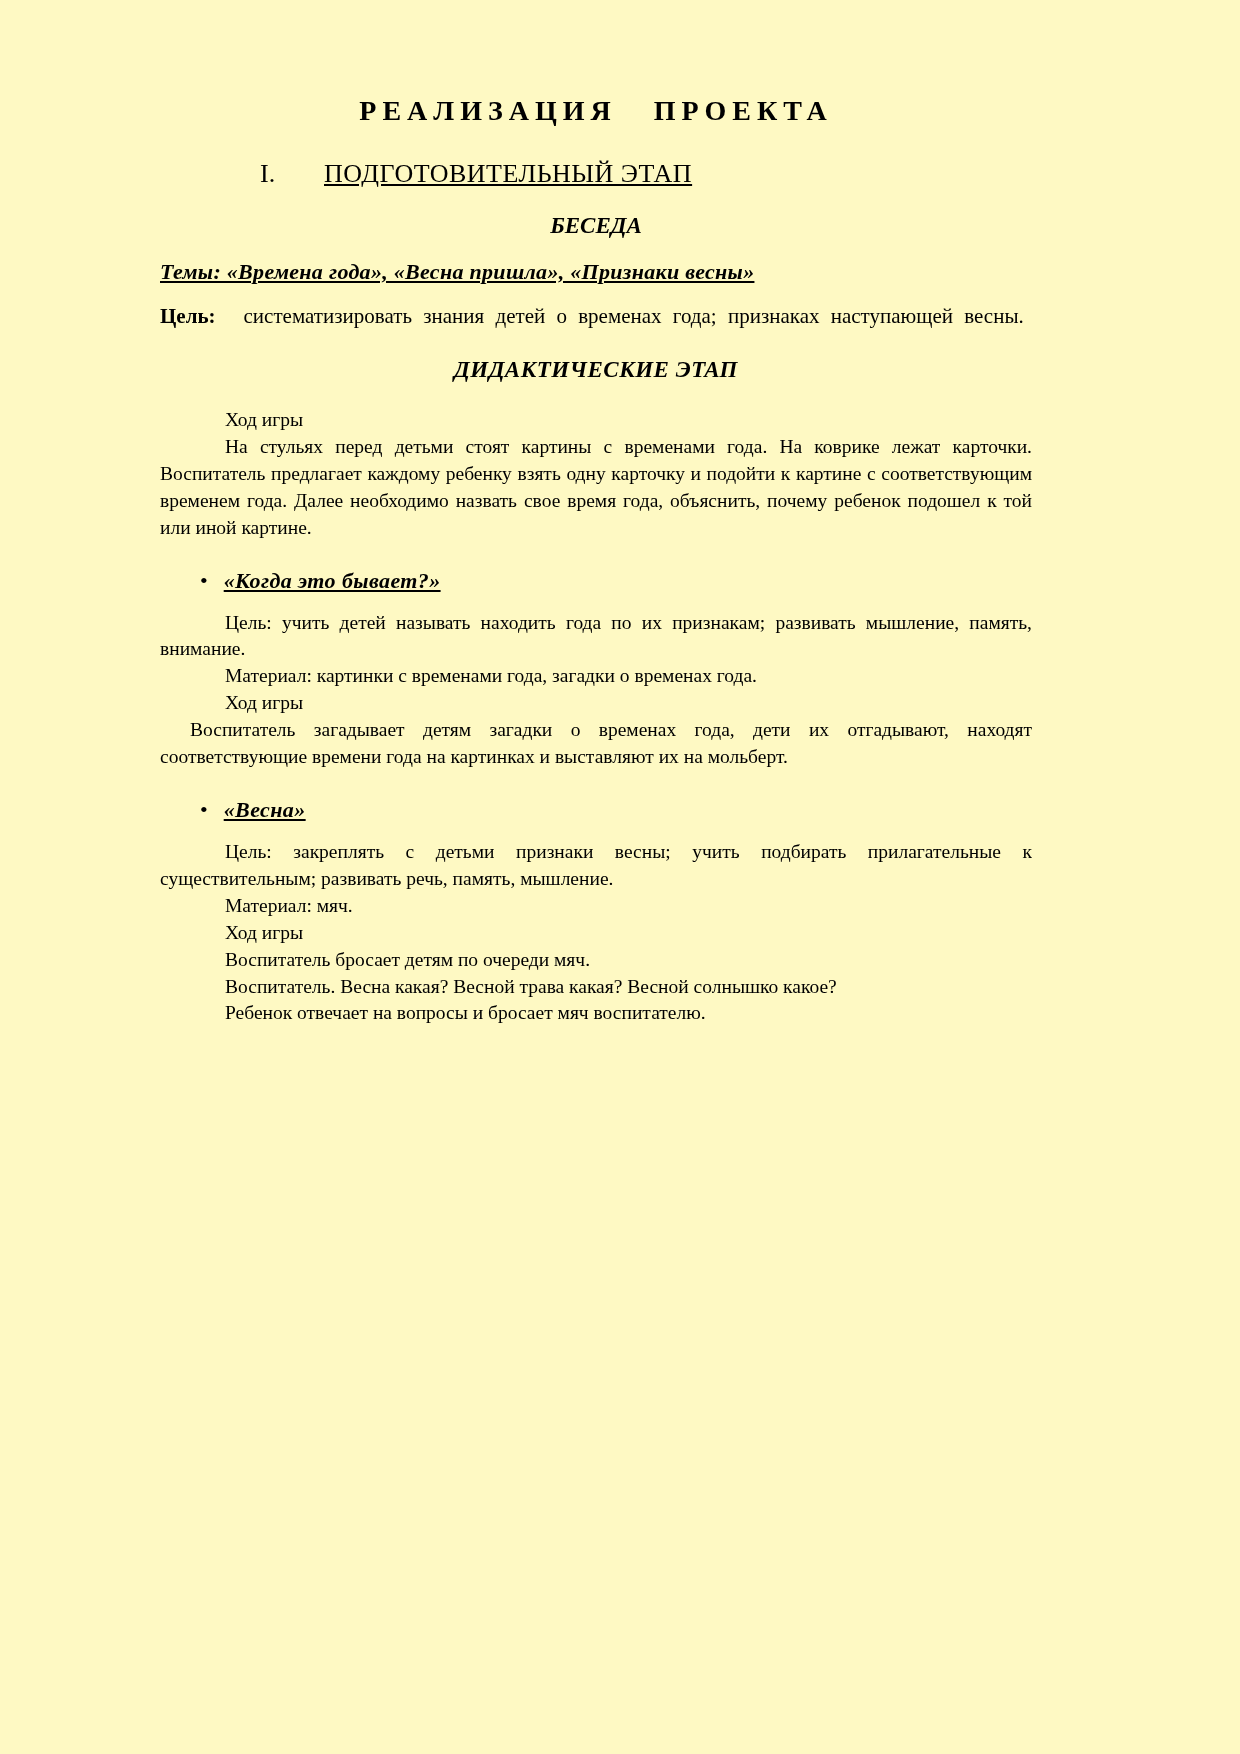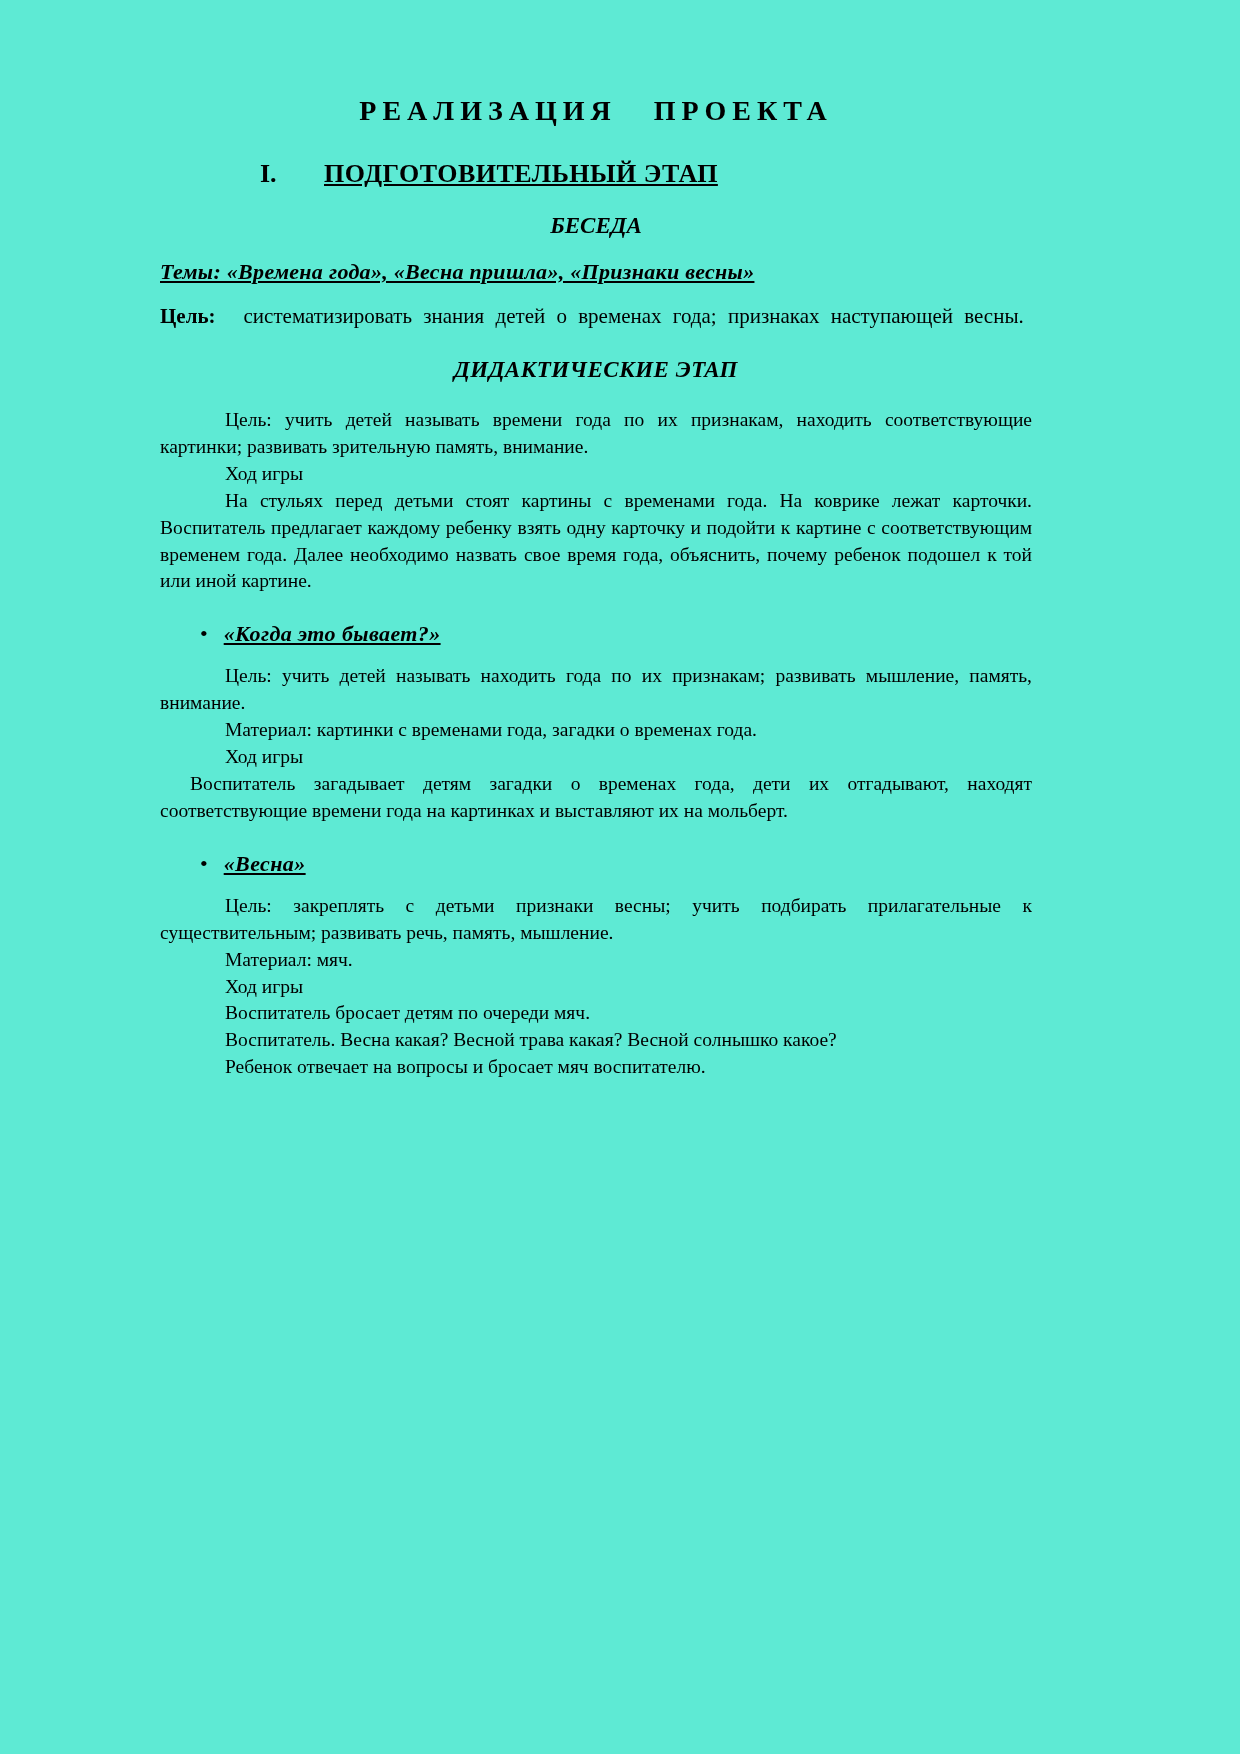--- a/index.html
+++ b/index.html
@@ -5,38 +5,38 @@
   html, body {
     margin: 0;
     padding: 0;
     background: #ffffff;
   }
   .page {
     width: 1240px;
     height: 1754px;
     box-sizing: border-box;
     padding: 95px 208px 40px 160px;
-    background: #5eead4;
+    background: #fef9c3;
     color: #000000;
     font-family: "Liberation Serif", "DejaVu Serif", serif;
     overflow: hidden;
   }
 
   .main-title {
     text-align: center;
     font-size: 28px;
     font-weight: bold;
     letter-spacing: 6px;
     word-spacing: 24px;
     margin: 0 0 32px 0;
   }
 
   .stage-heading {
     font-size: 26px;
-    font-weight: bold;
+    font-weight: normal;
     margin: 0 0 24px 0;
     padding-left: 100px;
   }
   .stage-number {
     display: inline-block;
     width: 64px;
   }
   .stage-title {
     text-decoration: underline;
     letter-spacing: 0.5px;
@@ -126,21 +126,20 @@
 
   <h3 class="themes-line">Темы: «Времена года», «Весна пришла», «Признаки весны»</h3>
 
   <p class="goal-para">
     <strong class="goal-label">Цель:</strong><span>систематизировать знания детей о временах года; признаках наступающей весны.</span>
   </p>
 
   <h2 class="games-heading">ДИДАКТИЧЕСКИЕ ЭТАП</h2>
 
   <section class="game">
-    <p class="para">Цель: учить детей называть времени года по их признакам, находить соответствующие картинки; развивать зрительную память, внимание.</p>
     <p class="para">Ход игры</p>
     <p class="para">На стульях перед детьми стоят картины с временами года. На коврике лежат карточки. Воспитатель предлагает каждому ребенку взять одну карточку и подойти к картине с соответствующим временем года. Далее необходимо назвать свое время года, объяснить, почему ребенок подошел к той или иной картине.</p>
   </section>
 
   <section class="game">
     <div class="game-title-row">
       <span class="bullet"></span>
       <span class="game-title">«Когда это бывает?»</span>
     </div>
     <p class="para">Цель: учить детей называть находить года по их признакам; развивать мышление, память, внимание.</p>

